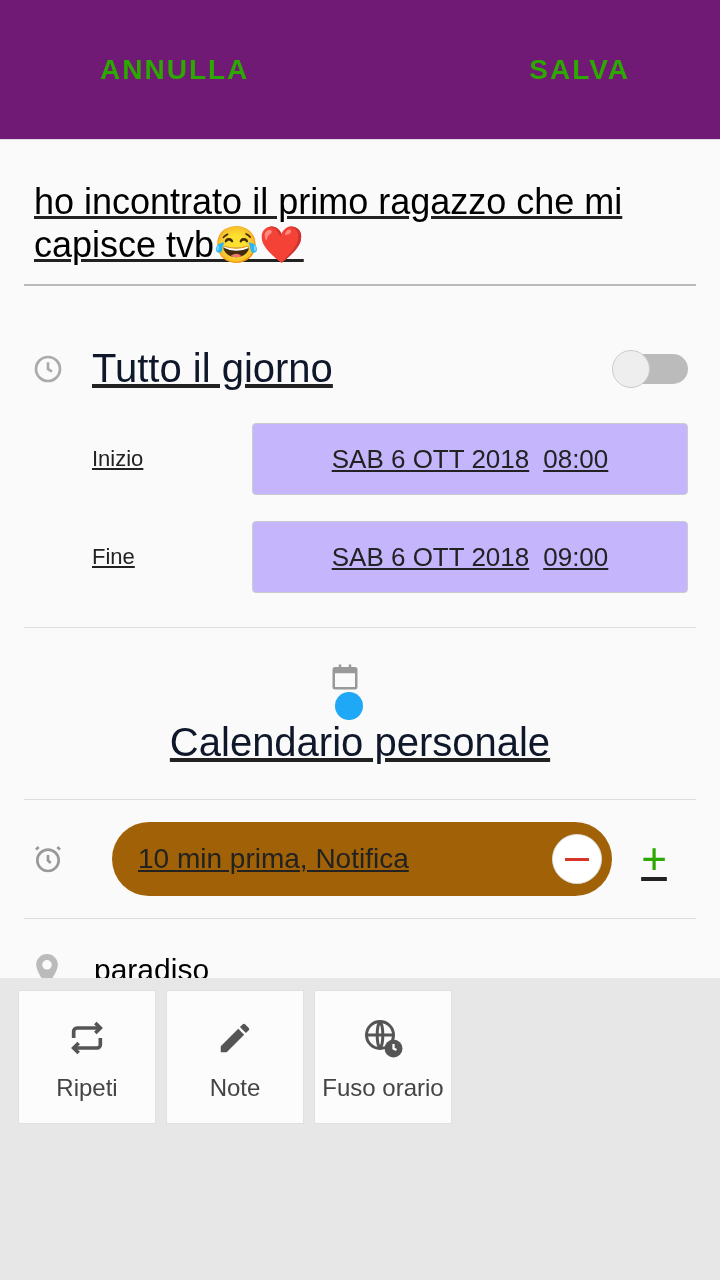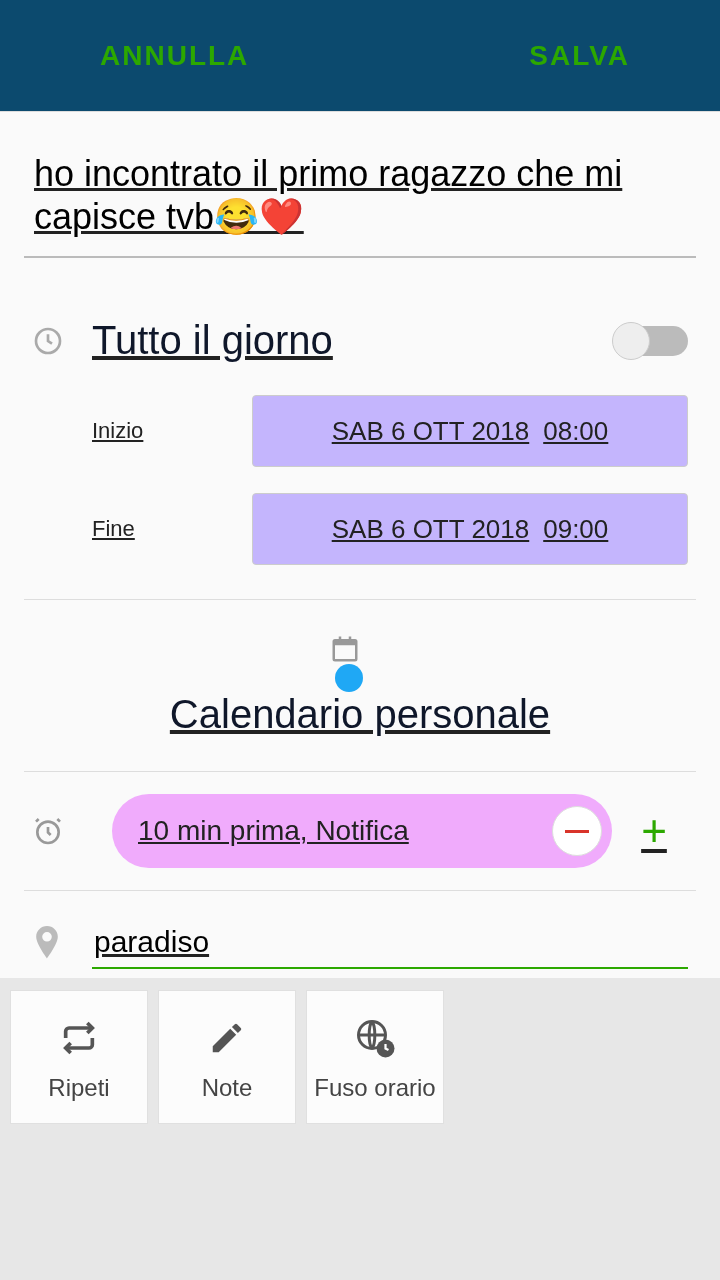--- a/index.html
+++ b/index.html
@@ -9,23 +9,23 @@
       background: #fafafa;
       font-family: 'Comic Sans MS', cursive, sans-serif;
       color: #222;
       overflow: hidden;
       position: relative;
     }
     .top-bar {
       display: flex;
       justify-content: space-between;
       align-items: center;
-      height: 112px;
+      height: 140px;
       padding: 0 90px 0 100px;
-      background: #0c4a6e;
+      background: #701a75;
       border-bottom: 1px solid #ddd;
     }
     .top-btn {
       font-family: 'Comic Sans MS', cursive, sans-serif;
       font-size: 28px;
       font-weight: bold;
       letter-spacing: 2px;
       color: #2ca800;
       background: none;
       border: none;
@@ -128,21 +128,21 @@
     }
     .reminder-row {
       display: flex;
       align-items: center;
       padding: 22px 8px 22px 8px;
       border-bottom: 1px solid #ddd;
       gap: 20px;
     }
     .reminder-pill {
       flex: 1;
-      background: #f0abfc;
+      background: #a16207;
       border-radius: 38px;
       height: 74px;
       display: flex;
       align-items: center;
       padding: 0 10px 0 26px;
       cursor: pointer;
     }
     .reminder-text {
       flex: 1;
       font-size: 28px;
@@ -192,21 +192,21 @@
       padding: 6px 2px 8px 2px;
       outline: none;
     }
     .bottom-bar {
       position: absolute;
       left: 0;
       right: 0;
       bottom: 0;
       height: 302px;
       background: #e7e7e7;
-      padding: 12px 10px;
+      padding: 12px 18px;
       display: flex;
       gap: 10px;
       align-items: flex-start;
     }
     .bottom-tile {
       width: 138px;
       height: 134px;
       background: #fcfcfc;
       border: 1px solid #e0e0e0;
       display: flex;

